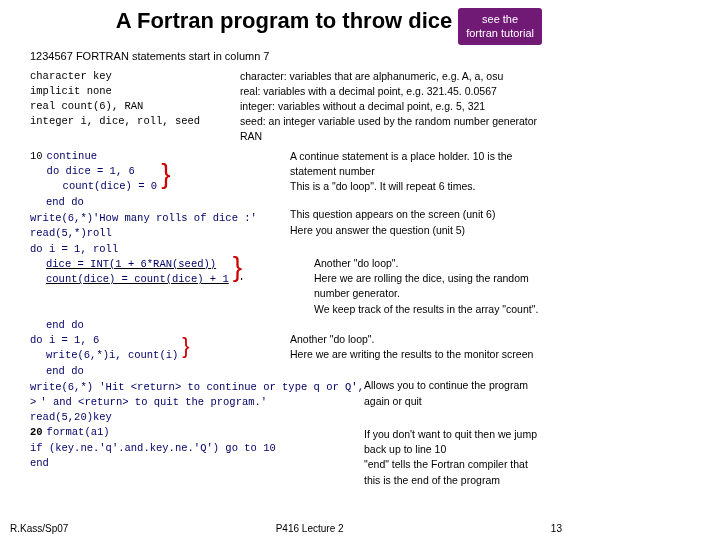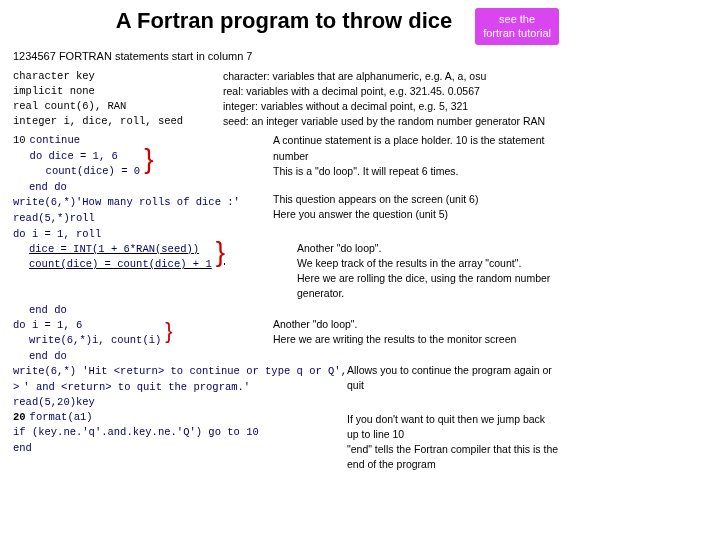--- a/index.html
+++ b/index.html
@@ -7,38 +7,38 @@
       font-family: Arial, sans-serif;
       background: white;
       width: 720px;
       height: 540px;
       overflow: hidden;
       position: relative;
     }
     .page-container {
       width: 572px;
       height: 540px;
-      padding: 8px 13px;
+      padding: 8px 30px;
       position: relative;
     }
     .title-row {
       display: flex;
       justify-content: space-between;
       align-items: flex-start;
       margin-bottom: 4px;
     }
     .main-title {
       font-size: 22px;
       font-weight: bold;
       color: #000;
       text-align: center;
       flex: 1;
     }
     .tutorial-btn {
-      background: #d946ef;
+      background: #701a75;
       color: white;
       font-size: 11px;
       padding: 4px 8px;
       border: none;
       border-radius: 3px;
       text-align: center;
       line-height: 1.3;
       white-space: nowrap;
       cursor: pointer;
       min-width: 80px;
@@ -161,22 +161,22 @@
                 <div class="code-block indent1"> dice = INT(1 + 6*RAN(seed))</div>
                 <div class="code-block indent1"> count(dice) = count(dice) + 1</div>
               </div>
               <span style="color:#cc0000; font-size:28px; line-height:1; margin-left:4px; margin-top:-4px;">}</span>
             </div>
           </div>
         </div>
       </div>
       <div style="flex:1; font-size:10.5px; padding-top:14px;">
         <div>Another "do loop".</div>
+        <div>Here we are rolling the dice, using the random number generator.</div>
         <div>We keep track of the results in the array "count".</div>
-        <div>Here we are rolling the dice, using the random number generator.</div>
       </div>
     </div>
 
     <div style="display:flex; margin-top:1px;">
       <div style="min-width:260px;">
         <div class="code-block indent1">end do</div>
         <div style="display:flex; align-items:flex-start;">
           <div>
             <div class="code-block">do i = 1, 6</div>
             <div class="code-block indent1">  write(6,*)i, count(i)</div>
@@ -207,13 +207,18 @@
         <div class="code-block">end</div>
       </div>
       <div style="flex:1; font-size:10.5px; padding-top:14px;">
         <div>Allows you to continue the program again or quit</div>
         <div style="margin-top:18px;">If you don't want to quit then we jump back up to line 10</div>
         <div>"end" tells the Fortran compiler that this is the end of the program</div>
       </div>
     </div>
   </div>
 
+  <div class="footer-row">
+    <span>R.Kass/Sp07</span>
+    <span>P416 Lecture 2</span>
+    <span>13</span>
+  </div>
 </div>
 
 </body></html>

